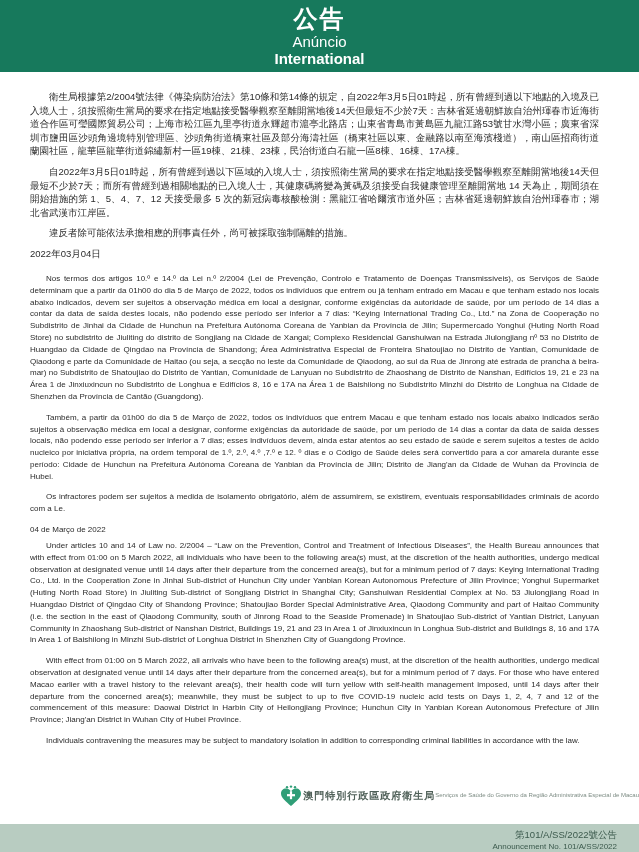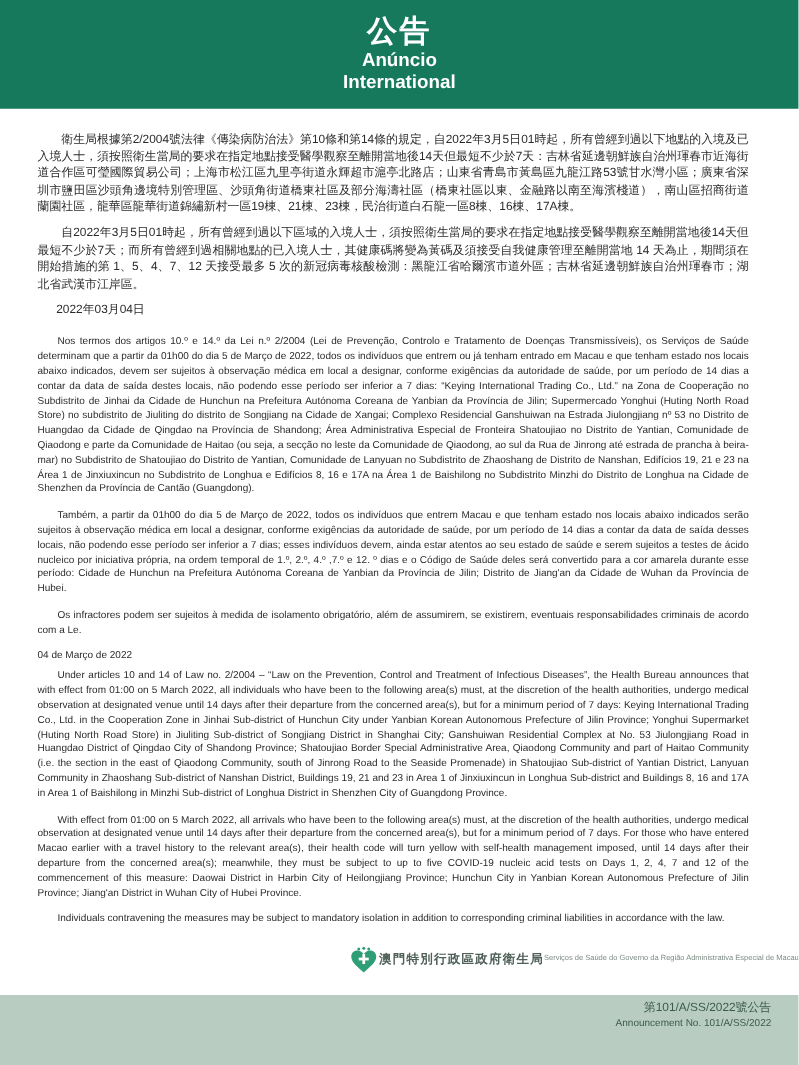--- a/index.html
+++ b/index.html
@@ -11,51 +11,50 @@
     font-family: "Liberation Sans", sans-serif;
     display: flex;
     flex-direction: column;
     overflow: hidden;
     margin: 0 auto;
   }
   
   .header {
     background: #17795c;
     color: #ffffff;
-    height: 87px;
+    height: 72px;
     flex: 0 0 auto;
     display: flex;
     flex-direction: column;
     align-items: center;
     justify-content: center;
     text-align: center;
   }
   .header .t-zh { font-size: 24px; font-weight: bold; line-height: 1.15; letter-spacing: 2px; }
-  .header .t-pt { font-size: 15px; font-weight: bold; line-height: 1.15; }
+  .header .t-pt { font-size: 15px; font-weight: normal; line-height: 1.15; }
   .header .t-en { font-size: 15px; font-weight: bold; line-height: 1.15; }
 
   
   .main {
     flex: 1 1 auto;
     overflow: hidden;
     padding: 18px 40px 0 30px;
     color: #2b2b2b;
   }
   .p-zh {
     font-size: 9.5px;
     line-height: 13.6px;
     text-align: justify;
     text-indent: 2em;
     margin-bottom: 7px;
   }
   .date-zh {
     font-size: 9.5px;
     line-height: 13px;
     margin-bottom: 13px;
-    margin-left: 15px;
   }
   .p-lat {
     font-size: 8px;
     line-height: 11.8px;
     text-align: justify;
     text-indent: 2em;
     margin-bottom: 9px;
   }
   .date-lat {
     font-size: 8px;
@@ -85,21 +84,21 @@
   }
   .org-pt {
     font-size: 6px;
     color: #7d8c84;
     line-height: 1.3;
   }
 
   
   .footer-bar {
     flex: 0 0 auto;
-    height: 56px;
+    height: 28px;
     background: #b8ccc1;
     text-align: right;
     padding: 5px 22px 0 0;
     color: #3c5a4d;
   }
   .bar-zh { font-size: 9.5px; line-height: 1.35; }
   .bar-pt { font-size: 8px; line-height: 1.3; }
   .bar-en { font-size: 8px; line-height: 1.3; }
 </style>
 </head>
@@ -109,20 +108,21 @@
 
   <div class="header">
     <div class="t-zh">公告</div>
     <div class="t-pt">Anúncio</div>
     <div class="t-en">International</div>
   </div>
 
   <div class="main">
     <div class="p-zh">衛生局根據第2/2004號法律《傳染病防治法》第10條和第14條的規定，自2022年3月5日01時起，所有曾經到過以下地點的入境及已入境人士，須按照衛生當局的要求在指定地點接受醫學觀察至離開當地後14天但最短不少於7天：吉林省延邊朝鮮族自治州琿春市近海街道合作區可瑩國際貿易公司；上海市松江區九里亭街道永輝超市滬亭北路店；山東省青島市黃島區九龍江路53號甘水灣小區；廣東省深圳市鹽田區沙頭角邊境特別管理區、沙頭角街道橋東社區及部分海濤社區（橋東社區以東、金融路以南至海濱棧道），南山區招商街道蘭園社區，龍華區龍華街道錦繡新村一區19棟、21棟、23棟，民治街道白石龍一區8棟、16棟、17A棟。</div>
     <div class="p-zh">自2022年3月5日01時起，所有曾經到過以下區域的入境人士，須按照衛生當局的要求在指定地點接受醫學觀察至離開當地後14天但最短不少於7天；而所有曾經到過相關地點的已入境人士，其健康碼將變為黃碼及須接受自我健康管理至離開當地 14 天為止，期間須在開始措施的第 1、5、4、7、12 天接受最多 5 次的新冠病毒核酸檢測：黑龍江省哈爾濱市道外區；吉林省延邊朝鮮族自治州琿春市；湖北省武漢市江岸區。</div>
+    <div class="p-zh">違反者除可能依法承擔相應的刑事責任外，尚可被採取強制隔離的措施。</div>
     <div class="date-zh">2022年03月04日</div>
 
     <div class="p-lat">Nos termos dos artigos 10.º e 14.º da Lei n.º 2/2004 (Lei de Prevenção, Controlo e Tratamento de Doenças Transmissíveis), os Serviços de Saúde determinam que a partir da 01h00 do dia 5 de Março de 2022, todos os indivíduos que entrem ou já tenham entrado em Macau e que tenham estado nos locais abaixo indicados, devem ser sujeitos à observação médica em local a designar, conforme exigências da autoridade de saúde, por um período de 14 dias a contar da data de saída destes locais, não podendo esse período ser inferior a 7 dias: “Keying International Trading Co., Ltd.” na Zona de Cooperação no Subdistrito de Jinhai da Cidade de Hunchun na Prefeitura Autónoma Coreana de Yanbian da Província de Jilin; Supermercado Yonghui (Huting North Road Store) no subdistrito de Jiuliting do distrito de Songjiang na Cidade de Xangai; Complexo Residencial Ganshuiwan na Estrada Jiulongjiang nº 53 no Distrito de Huangdao da Cidade de Qingdao na Província de Shandong; Área Administrativa Especial de Fronteira Shatoujiao no Distrito de Yantian, Comunidade de Qiaodong e parte da Comunidade de Haitao (ou seja, a secção no leste da Comunidade de Qiaodong, ao sul da Rua de Jinrong até estrada de prancha à beira-mar) no Subdistrito de Shatoujiao do Distrito de Yantian, Comunidade de Lanyuan no Subdistrito de Zhaoshang de Distrito de Nanshan, Edifícios 19, 21 e 23 na Área 1 de Jinxiuxincun no Subdistrito de Longhua e Edifícios 8, 16 e 17A na Área 1 de Baishilong no Subdistrito Minzhi do Distrito de Longhua na Cidade de Shenzhen da Província de Cantão (Guangdong).</div>
     <div class="p-lat">Também, a partir da 01h00 do dia 5 de Março de 2022, todos os indivíduos que entrem Macau e que tenham estado nos locais abaixo indicados serão sujeitos à observação médica em local a designar, conforme exigências da autoridade de saúde, por um período de 14 dias a contar da data de saída desses locais, não podendo esse período ser inferior a 7 dias; esses indivíduos devem, ainda estar atentos ao seu estado de saúde e serem sujeitos a testes de ácido nucleico por iniciativa própria, na ordem temporal de 1.º, 2.º, 4.º ,7.º e 12. º dias e o Código de Saúde deles será convertido para a cor amarela durante esse período: Cidade de Hunchun na Prefeitura Autónoma Coreana de Yanbian da Província de Jilin; Distrito de Jiang'an da Cidade de Wuhan da Província de Hubei.</div>
     <div class="p-lat">Os infractores podem ser sujeitos à medida de isolamento obrigatório, além de assumirem, se existirem, eventuais responsabilidades criminais de acordo com a Le.</div>
     <div class="date-lat gap-before-en">04 de Março de 2022</div>
 
     <div class="p-lat">Under articles 10 and 14 of Law no. 2/2004 – “Law on the Prevention, Control and Treatment of Infectious Diseases”, the Health Bureau announces that with effect from 01:00 on 5 March 2022, all individuals who have been to the following area(s) must, at the discretion of the health authorities, undergo medical observation at designated venue until 14 days after their departure from the concerned area(s), but for a minimum period of 7 days: Keying International Trading Co., Ltd. in the Cooperation Zone in Jinhai Sub-district of Hunchun City under Yanbian Korean Autonomous Prefecture of Jilin Province; Yonghui Supermarket (Huting North Road Store) in Jiuliting Sub-district of Songjiang District in Shanghai City; Ganshuiwan Residential Complex at No. 53 Jiulongjiang Road in Huangdao District of Qingdao City of Shandong Province; Shatoujiao Border Special Administrative Area, Qiaodong Community and part of Haitao Community (i.e. the section in the east of Qiaodong Community, south of Jinrong Road to the Seaside Promenade) in Shatoujiao Sub-district of Yantian District, Lanyuan Community in Zhaoshang Sub-district of Nanshan District, Buildings 19, 21 and 23 in Area 1 of Jinxiuxincun in Longhua Sub-district and Buildings 8, 16 and 17A in Area 1 of Baishilong in Minzhi Sub-district of Longhua District in Shenzhen City of Guangdong Province.</div>
     <div class="p-lat">With effect from 01:00 on 5 March 2022, all arrivals who have been to the following area(s) must, at the discretion of the health authorities, undergo medical observation at designated venue until 14 days after their departure from the concerned area(s), but for a minimum period of 7 days. For those who have entered Macao earlier with a travel history to the relevant area(s), their health code will turn yellow with self-health management imposed, until 14 days after their departure from the concerned area(s); meanwhile, they must be subject to up to five COVID-19 nucleic acid tests on Days 1, 2, 4, 7 and 12 of the commencement of this measure: Daowai District in Harbin City of Heilongjiang Province; Hunchun City in Yanbian Korean Autonomous Prefecture of Jilin Province; Jiang'an District in Wuhan City of Hubei Province.</div>
     <div class="p-lat en-last">Individuals contravening the measures may be subject to mandatory isolation in addition to corresponding criminal liabilities in accordance with the law.</div>

